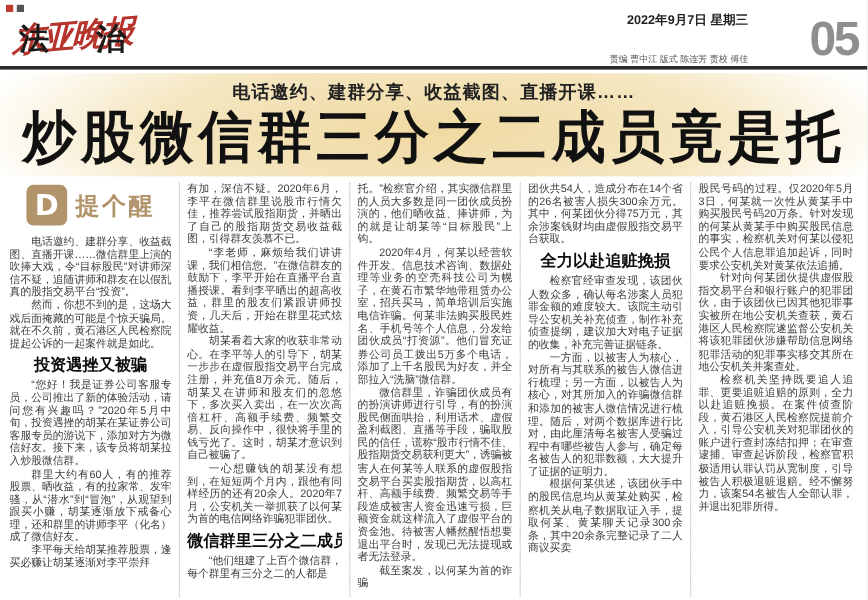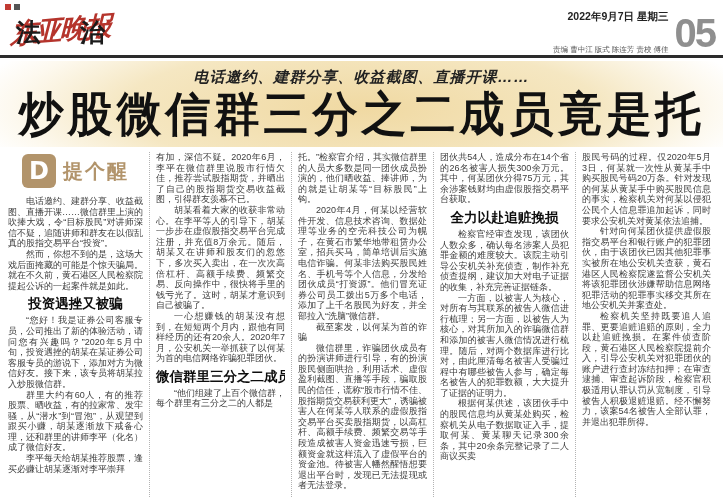--- a/index.html
+++ b/index.html
@@ -8,31 +8,31 @@
   
   #masthead{position:absolute;top:0;left:0;width:723px;height:55px;}
   #seal-marks{position:absolute;top:4px;left:5px;display:flex;gap:3px;}
   #seal-marks i{display:block;width:6px;height:6px;}
   #seal-marks i.r{background:#c13a32;} #seal-marks i.d{background:#555;}
   #paper-logo{position:absolute;top:12px;left:10px;font-family:"DejaVu Serif","Liberation Serif",serif;
         font-style:italic;font-weight:bold;font-size:27px;color:#b5342c;
         transform:rotate(-5deg) skewX(-6deg);letter-spacing:-2px;white-space:nowrap;}
   #section-title{position:absolute;top:16px;left:0;width:723px;text-align:left;
         font-size:25px;font-weight:900;color:#1a1a1a;letter-spacing:16px;text-indent:16px;}
-  #head-right{position:absolute;top:10px;right:8px;display:flex;align-items:center;}
+  #head-right{position:absolute;top:10px;right:8px;display:flex;align-items:center;gap:45px;}
   #date-block{text-align:right;margin-right:6px;}
   #issue-date{font-size:10.5px;font-weight:bold;color:#222;white-space:nowrap;}
   #credits{font-size:7.5px;color:#555;margin-top:21px;white-space:nowrap;}
   #page-number{font-size:40px;font-weight:900;color:#8f8f8f;line-height:40px;letter-spacing:-2px;}
   #head-rule{position:absolute;top:55px;left:0;width:723px;height:3px;background:#2c2c2c;}
   
   #headline-band{position:absolute;top:61px;left:0;width:723px;height:86px;
         background:radial-gradient(ellipse 55% 120% at 50% 55%, #f0d9a2 0%, #f5e7c2 60%, #fdf9ef 88%, #ffffff 100%);
         text-align:center;}
-  #kicker{margin-top:7px;font-size:15px;font-weight:bold;color:#222;letter-spacing:1px;font-style:italic;}
+  #kicker{margin-top:7px;font-size:15px;font-weight:bold;color:#222;letter-spacing:1px;}
   #main-headline{margin-top:2px;font-size:45px;line-height:50px;font-weight:900;color:#111;
         letter-spacing:4px;white-space:nowrap;transform:scaleY(1.04);}
   
   #body-area{position:absolute;top:152px;left:8px;width:707px;height:345px;display:flex;}
   .col{width:135px;flex:0 0 135px;overflow:hidden;height:345px;}
   .col + .col{border-left:1px dotted #b3b3b3;padding-left:6px;margin-left:6px;flex-basis:129px;width:129px;}
   .blk{font-size:9px;line-height:10.6px;text-align:justify;color:#3c3c3c;}
   .blk.para{text-indent:2em;}
   .blk.para-cont{text-indent:0;}
   .blk.subhead{font-size:13.5px;line-height:15px;font-weight:900;color:#0d0d0d;
@@ -80,30 +80,31 @@
       </div>
     <div class="blk para">电话邀约、建群分享、收益截图、直播开课……微信群里上演的吹捧大戏，令“目标股民”对讲师深信不疑，追随讲师和群友在以假乱真的股指交易平台“投资”。</div>
         <div class="blk para">然而，你想不到的是，这场大戏后面掩藏的可能是个惊天骗局。就在不久前，黄石港区人民检察院提起公诉的一起案件就是如此。</div>
         <div class="blk subhead">投资遇挫又被骗</div>
         <div class="blk para">“您好！我是证券公司客服专员，公司推出了新的体验活动，请问您有兴趣吗？”2020年5月中旬，投资遇挫的胡某在某证券公司客服专员的游说下，添加对方为微信好友。接下来，该专员将胡某拉入炒股微信群。</div>
         <div class="blk para">群里大约有60人，有的推荐股票、晒收益，有的拉家常、发牢骚，从“潜水”到“冒泡”，从观望到跟买小赚，胡某逐渐放下戒备心理，还和群里的讲师李平（化名）成了微信好友。</div>
         <div class="blk para">李平每天给胡某推荐股票，逢买必赚让胡某逐渐对李平崇拜</div>
       </div>
     <div class="col">
         <div class="blk para-cont">有加，深信不疑。2020年6月，李平在微信群里说股市行情欠佳，推荐尝试股指期货，并晒出了自己的股指期货交易收益截图，引得群友羡慕不已。</div>
+        <div class="blk para">“李老师，麻烦给我们讲讲课，我们相信您。”在微信群友的鼓励下，李平开始在直播平台直播授课。看到李平晒出的超高收益，群里的股友们紧跟讲师投资，几天后，开始在群里花式炫耀收益。</div>
         <div class="blk para">胡某看着大家的收获非常动心。在李平等人的引导下，胡某一步步在虚假股指交易平台完成注册，并充值8万余元。随后，胡某又在讲师和股友们的忽悠下，多次买入卖出，在一次次高倍杠杆、高额手续费、频繁交易、反向操作中，很快将手里的钱亏光了。这时，胡某才意识到自己被骗了。</div>
         <div class="blk para">一心想赚钱的胡某没有想到，在短短两个月内，跟他有同样经历的还有20余人。2020年7月，公安机关一举抓获了以何某为首的电信网络诈骗犯罪团伙。</div>
         <div class="blk subhead">微信群里三分之二成员是托</div>
         <div class="blk para">“他们组建了上百个微信群，每个群里有三分之二的人都是</div>
       </div>
     <div class="col">
         <div class="blk para-cont">托。”检察官介绍，其实微信群里的人员大多数是同一团伙成员扮演的，他们晒收益、捧讲师，为的就是让胡某等“目标股民”上钩。</div>
         <div class="blk para">2020年4月，何某以经营软件开发、信息技术咨询、数据处理等业务的空壳科技公司为幌子，在黄石市繁华地带租赁办公室，招兵买马，简单培训后实施电信诈骗。何某非法购买股民姓名、手机号等个人信息，分发给团伙成员“打资源”。他们冒充证券公司员工拨出5万多个电话，添加了上千名股民为好友，并全部拉入“洗脑”微信群。</div>
+        <div class="blk para">微信群里，诈骗团伙成员有的扮演讲师进行引导，有的扮演股民侧面哄抬，利用话术、虚假盈利截图、直播等手段，骗取股民的信任，谎称“股市行情不佳、股指期货交易获利更大”，诱骗被害人在何某等人联系的虚假股指交易平台买卖股指期货，以高杠杆、高额手续费、频繁交易等手段造成被害人资金迅速亏损，巨额资金就这样流入了虚假平台的资金池。待被害人幡然醒悟想要退出平台时，发现已无法提现或者无法登录。</div>
         <div class="blk para">截至案发，以何某为首的诈骗</div>
-        <div class="blk para">微信群里，诈骗团伙成员有的扮演讲师进行引导，有的扮演股民侧面哄抬，利用话术、虚假盈利截图、直播等手段，骗取股民的信任，谎称“股市行情不佳、股指期货交易获利更大”，诱骗被害人在何某等人联系的虚假股指交易平台买卖股指期货，以高杠杆、高额手续费、频繁交易等手段造成被害人资金迅速亏损，巨额资金就这样流入了虚假平台的资金池。待被害人幡然醒悟想要退出平台时，发现已无法提现或者无法登录。</div>
       </div>
     <div class="col">
         <div class="blk para-cont">团伙共54人，造成分布在14个省的26名被害人损失300余万元。其中，何某团伙分得75万元，其余涉案钱财均由虚假股指交易平台获取。</div>
         <div class="blk subhead">全力以赴追赃挽损</div>
         <div class="blk para">检察官经审查发现，该团伙人数众多，确认每名涉案人员犯罪金额的难度较大。该院主动引导公安机关补充侦查，制作补充侦查提纲，建议加大对电子证据的收集，补充完善证据链条。</div>
         <div class="blk para">一方面，以被害人为核心，对所有与其联系的被告人微信进行梳理；另一方面，以被告人为核心，对其所加入的诈骗微信群和添加的被害人微信情况进行梳理。随后，对两个数据库进行比对，由此厘清每名被害人受骗过程中有哪些被告人参与，确定每名被告人的犯罪数额，大大提升了证据的证明力。</div>
         <div class="blk para">根据何某供述，该团伙手中的股民信息均从黄某处购买，检察机关从电子数据取证入手，提取何某、黄某聊天记录300余条，其中20余条完整记录了二人商议买卖</div>
       </div>
     <div class="col">
         <div class="blk para-cont">股民号码的过程。仅2020年5月3日，何某就一次性从黄某手中购买股民号码20万条。针对发现的何某从黄某手中购买股民信息的事实，检察机关对何某以侵犯公民个人信息罪追加起诉，同时要求公安机关对黄某依法追捕。</div>

